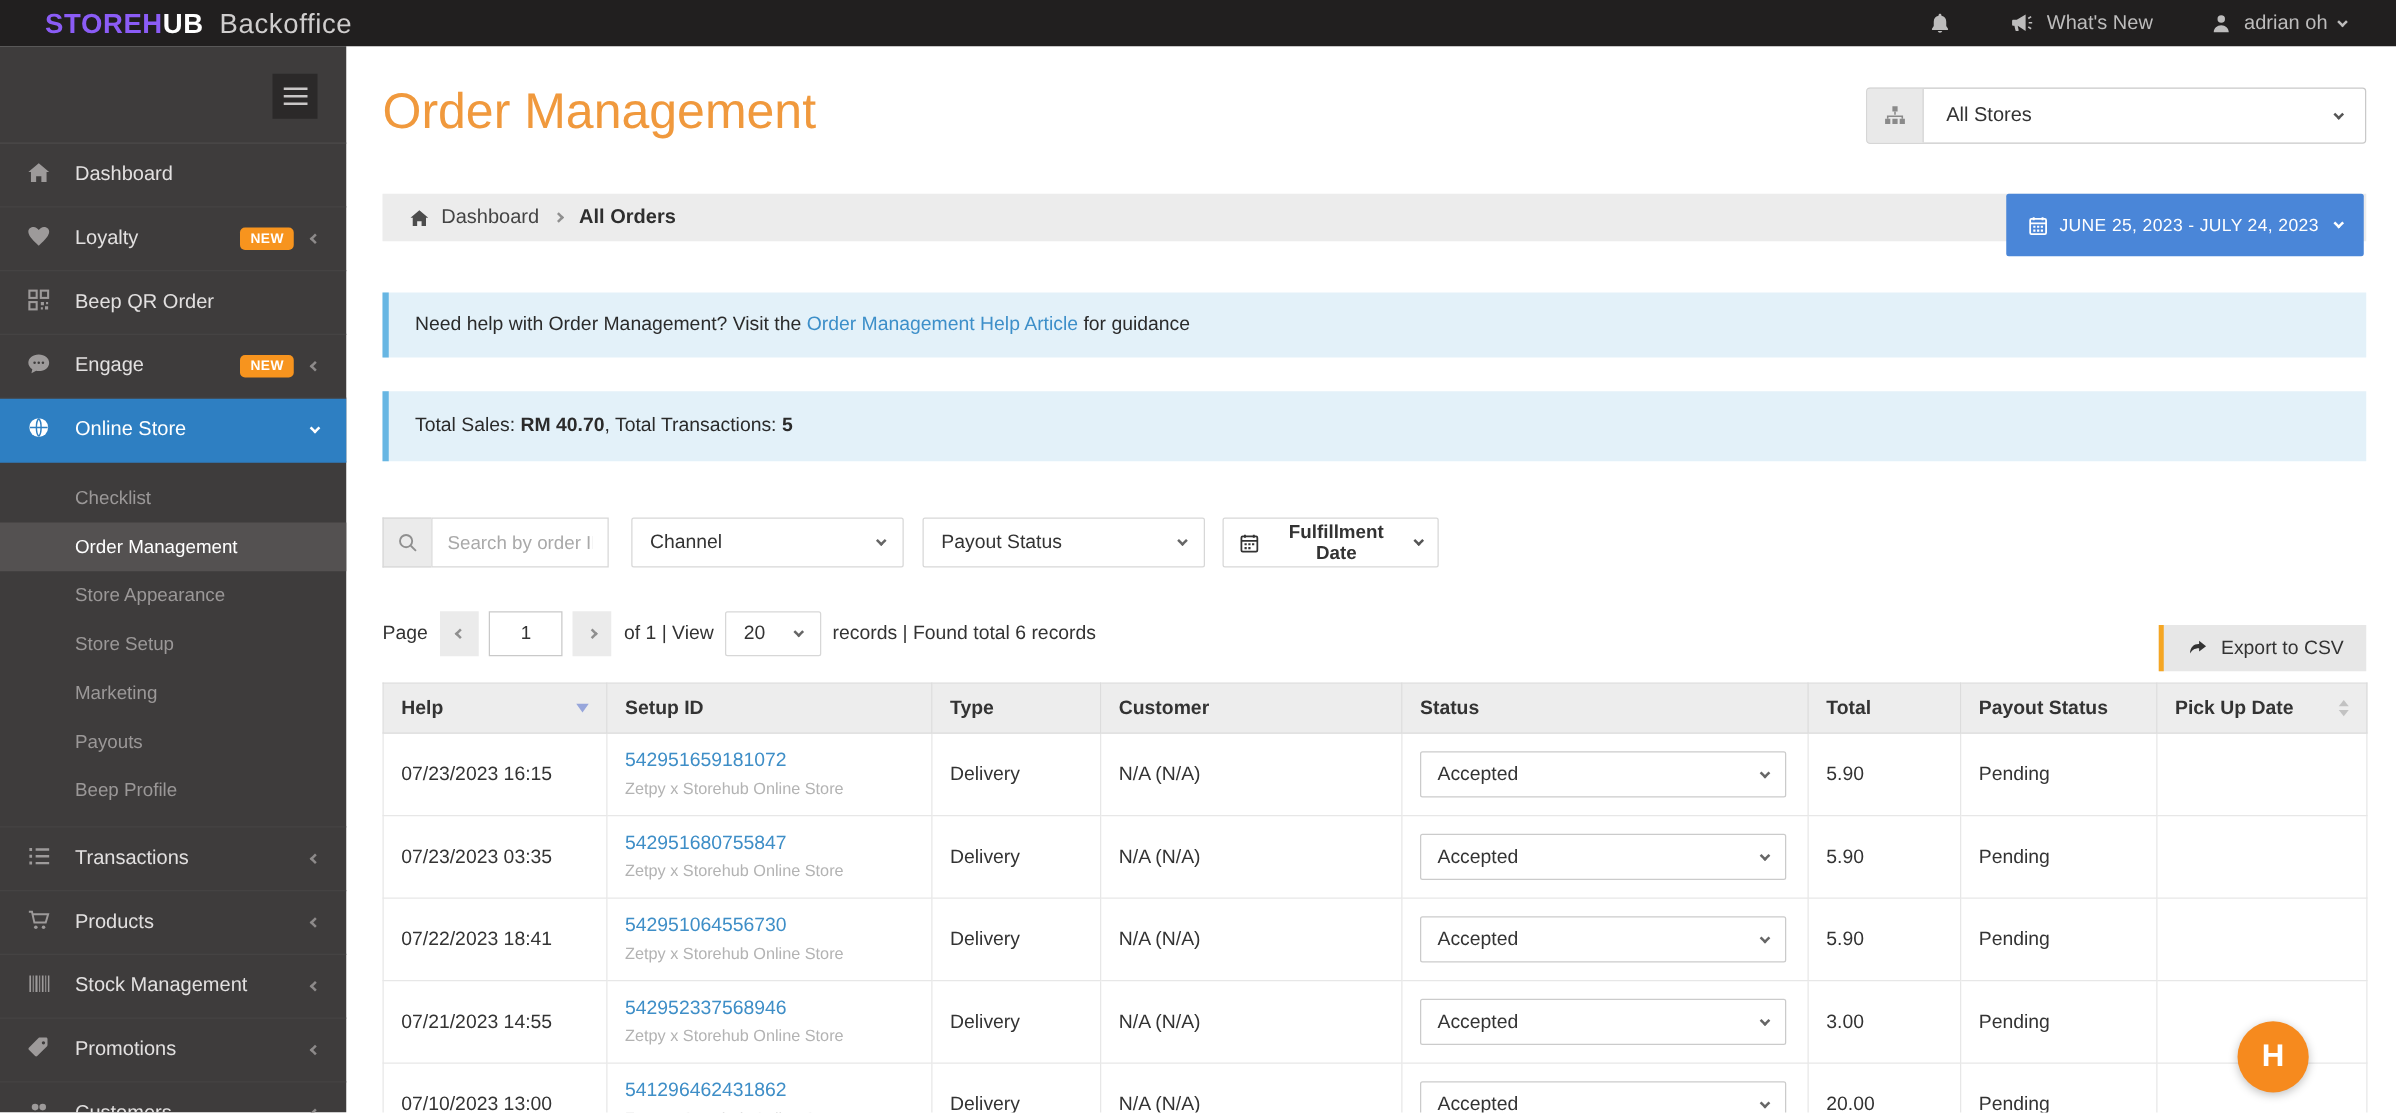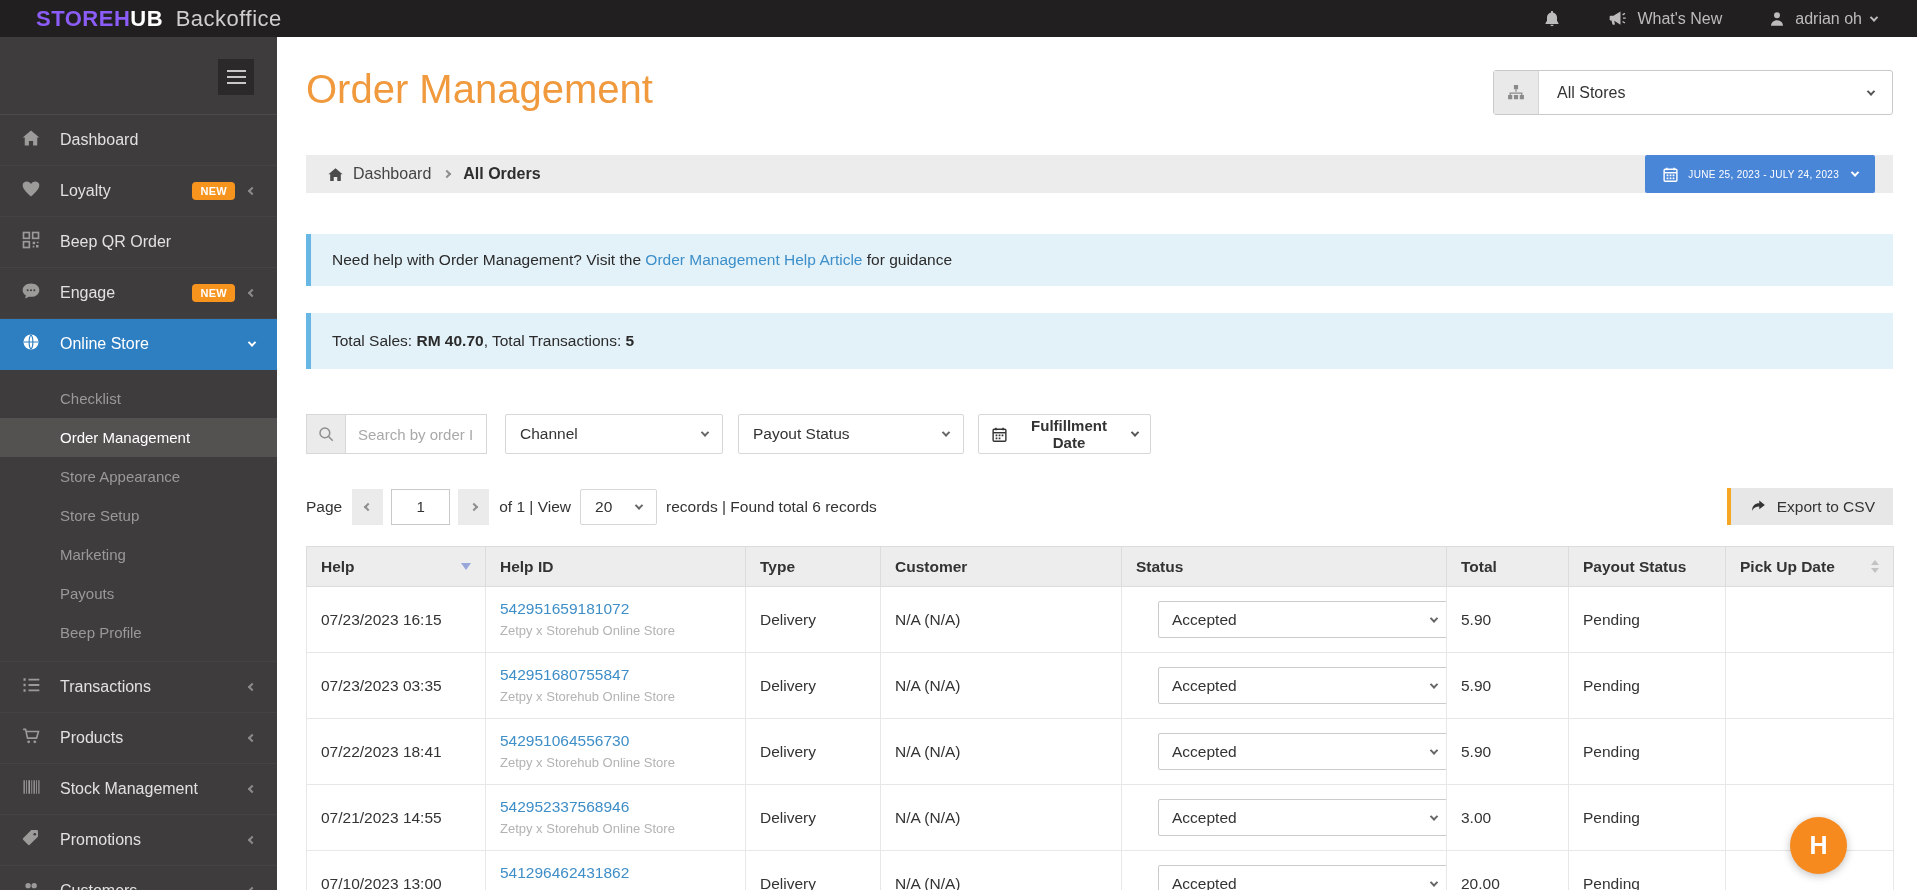--- a/index.html
+++ b/index.html
@@ -59,22 +59,22 @@
   .store-select .ss-label { padding-left:18px; font-size:16px; color:#333; }
   .store-select .cv { margin-left:auto; margin-right:18px; color:#555; }
 
   
   .breadcrumb-bar { position:relative; margin-top:38px; height:38px; background:#ececec;
     display:flex; align-items:center; padding-left:21px; }
   .bc-home-icon { color:#4c4c4c; margin-right:9px; display:flex; }
   .bc-link { font-size:16px; color:#444; cursor:pointer; }
   .bc-sep { margin:0 13px; color:#8f8f8f; }
   .bc-current { font-size:16px; color:#2e2e2e; font-weight:600; }
-  .date-btn { position:absolute; right:18px; top:0; height:38px; background:#4a86d8; color:#fff; border:none;
-    border-radius:2px; display:flex; align-items:center; gap:9px; padding:0 17px; font-size:10px;
+  .date-btn { position:absolute; right:2px; top:0; height:50px; background:#4a86d8; color:#fff; border:none;
+    border-radius:2px; display:flex; align-items:center; gap:9px; padding:0 17px; font-size:14px;
     letter-spacing:.3px; cursor:pointer; font-family:inherit; }
   .date-btn .cv { margin-left:4px; }
 
   
   .notice { background:#e3f1f9; border-left:5px solid #67b6e3; padding:15px 21px; font-size:15.5px;
     color:#2b2b2b; line-height:22px; }
   .notice.help { margin-top:41px; }
   .notice.totals { margin-top:27px; padding:17px 21px; }
   .notice a { color:#3d8fc9; text-decoration:none; cursor:pointer; }
   .notice b { font-weight:700; }
@@ -100,21 +100,21 @@
   
   .pagination-row { position:relative; margin-top:34px; height:37px; display:flex; align-items:center;
     font-size:15.5px; color:#333; }
   .pg-label { margin-right:10px; }
   .pg-btn { width:31px; height:36px; background:#ebebeb; border:none; display:flex; align-items:center;
     justify-content:center; color:#8f8f8f; cursor:pointer; }
   .pg-input { width:59px; height:36px; margin:0 8px; border:1px solid #c9c9c9; text-align:center;
     font-size:15px; color:#333; font-family:inherit; outline:none; }
   .pg-of { margin:0 9px 0 10px; }
   .pg-size { width:77px; height:36px; margin-right:9px; }
-  .export-btn { position:absolute; right:0; top:0; height:37px; background:#e7e7e7;
+  .export-btn { position:absolute; right:0; top:12px; height:37px; background:#e7e7e7;
     border:none; border-left:4px solid #f5a623; display:flex; align-items:center; gap:9px; padding:0 18px;
     font-size:15.5px; color:#333; cursor:pointer; font-family:inherit; }
 
   
   .orders-table { margin-top:21px; width:1587px; border-collapse:collapse; table-layout:fixed; }
   .orders-table th { height:40px; background:#ededed; font-size:15.5px; font-weight:700; color:#333;
     text-align:left; padding:0 14px; border:1px solid #dcdcdc; }
   .orders-table td { height:66px; font-size:15.5px; color:#333; padding:6px 14px; vertical-align:middle;
     border:1px solid #e7e7e7; background:#fff; }
   .th-flex { display:flex; align-items:center; justify-content:space-between; }
@@ -122,21 +122,21 @@
     border-top:7px solid #97a6db; }
   .sort-stack { display:flex; flex-direction:column; gap:3px; }
   .sort-stack .up { width:0; height:0; border-left:4px solid transparent; border-right:4px solid transparent;
     border-bottom:5px solid #c2c2c2; }
   .sort-stack .down { width:0; height:0; border-left:4px solid transparent; border-right:4px solid transparent;
     border-top:5px solid #c2c2c2; }
   .order-link { color:#3e8ec7; text-decoration:none; cursor:pointer; display:block; line-height:20px; }
   .order-store { font-size:13px; color:#b3b3b3; line-height:19px; margin-top:2px; }
   .status-select { width:293px; height:37px; border:1px solid #cbcbcb; border-radius:2px; background:#fff;
     display:flex; align-items:center; justify-content:space-between; padding:0 13px; font-size:15.5px;
-    color:#333; cursor:pointer;margin-left:22px; }
+    color:#333; cursor:pointer; }
   .status-select .cv { color:#666; }
 
   
   .chat-fab { position:absolute; left:1790px; top:817px; width:57px; height:57px; border-radius:50%;
     background:#f68a1e; display:flex; align-items:center; justify-content:center; color:#fff;
     font-size:25px; font-weight:700; cursor:pointer; box-shadow:0 2px 8px rgba(0,0,0,.25); z-index:40; }
 </style>
 </head>
 <body>
 
@@ -427,21 +427,21 @@
           <col style="width:168px">
       </colgroup>
       <thead>
         <tr>
           <th>
             <span class="th-flex">
                 <span>Help</span>
                 <span class="tri-down"></span>
               </span>
           </th>
-          <th><span>Help ID</span></th>
+          <th><span>Setup ID</span></th>
           <th><span>Type</span></th>
           <th><span>Customer</span></th>
           <th><span>Status</span></th>
           <th><span>Total</span></th>
           <th><span>Payout Status</span></th>
           <th>
             <span class="th-flex">
                 <span>Pick Up Date</span>
                 <span class="sort-stack">
                   <span class="up"></span>

